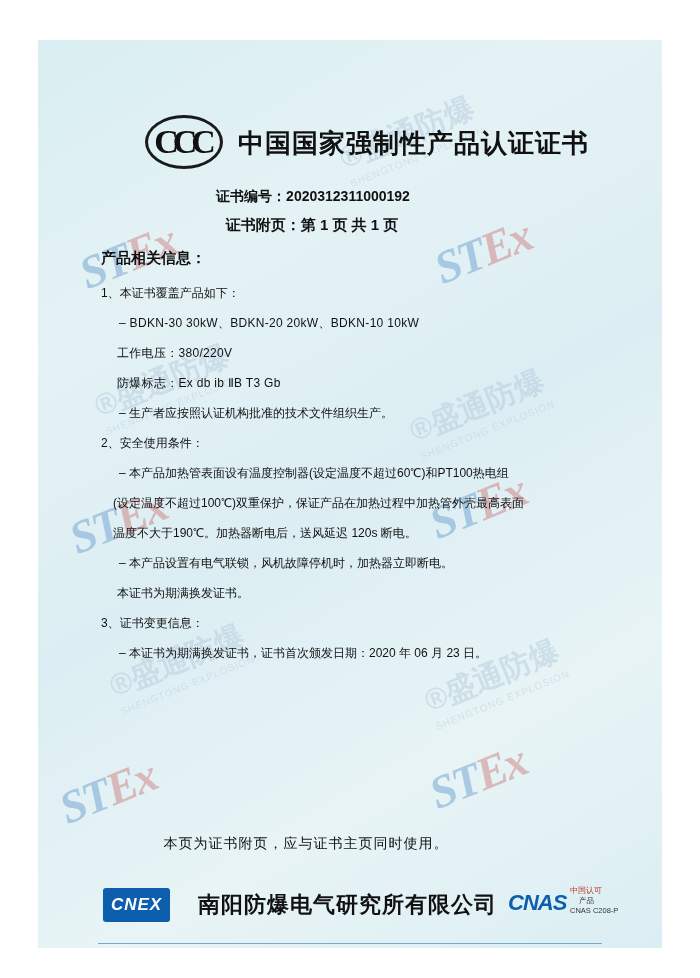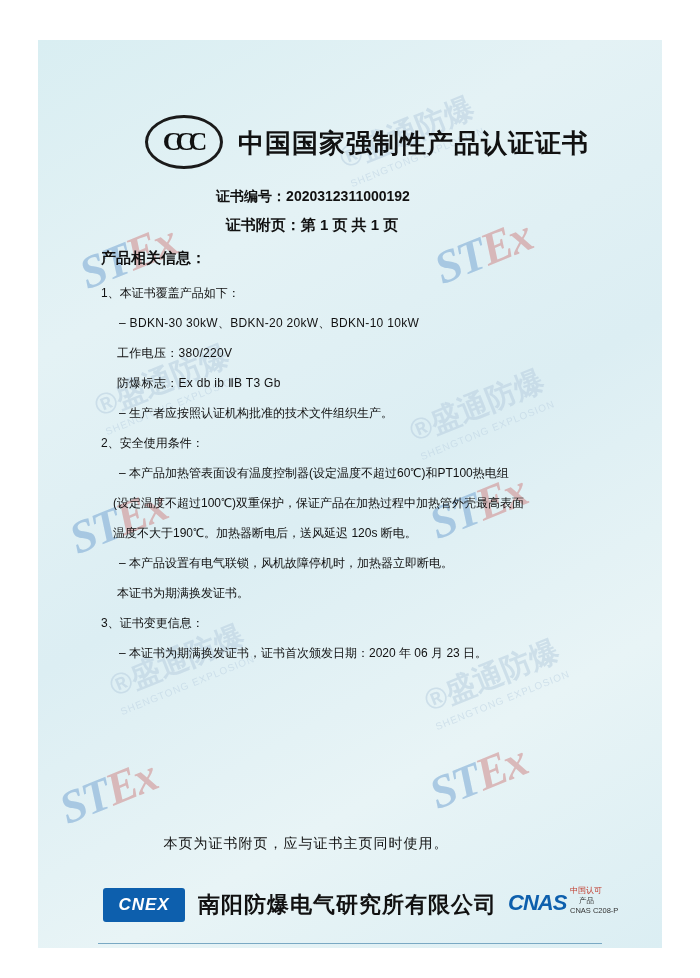--- a/index.html
+++ b/index.html
@@ -75,21 +75,21 @@
     border-radius: 50%;
     box-sizing: border-box;
     display: flex;
     align-items: center;
     justify-content: center;
     background: transparent;
   }
   .ccc-badge .ccc-text {
     font-family: "Liberation Serif", serif;
     font-weight: bold;
-    font-size: 26px;
+    font-size: 34px;
     color: #111;
     letter-spacing: -6px;
     margin-left: -4px;
     text-align: right;
   }
   .cert-title {
     position: absolute;
     left: 200px;
     top: 86px;
     font-size: 26px;
@@ -159,21 +159,21 @@
     position: absolute;
     left: 0;
     top: 848px;
     width: 624px;
     height: 48px;
   }
   .cnex-logo {
     position: absolute;
     left: 65px;
     top: 0px;
-    width: 82px;
+    width: 67px;
     height: 34px;
     background: #0d5fad;
     border-radius: 3px;
     display: flex;
     align-items: center;
     justify-content: center;
   }
   .cnex-logo span {
     color: #fff;
     font-weight: bold;

